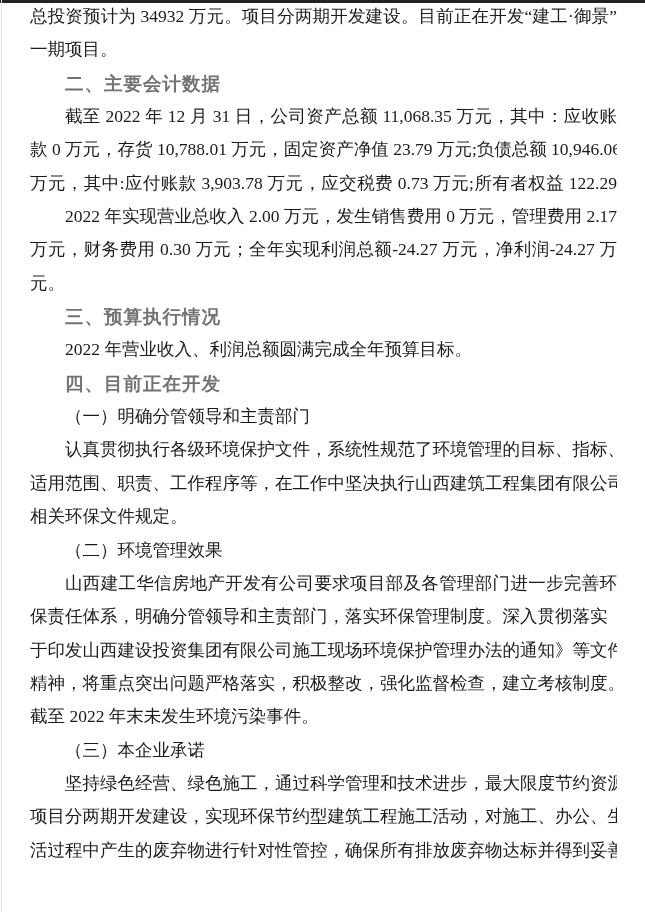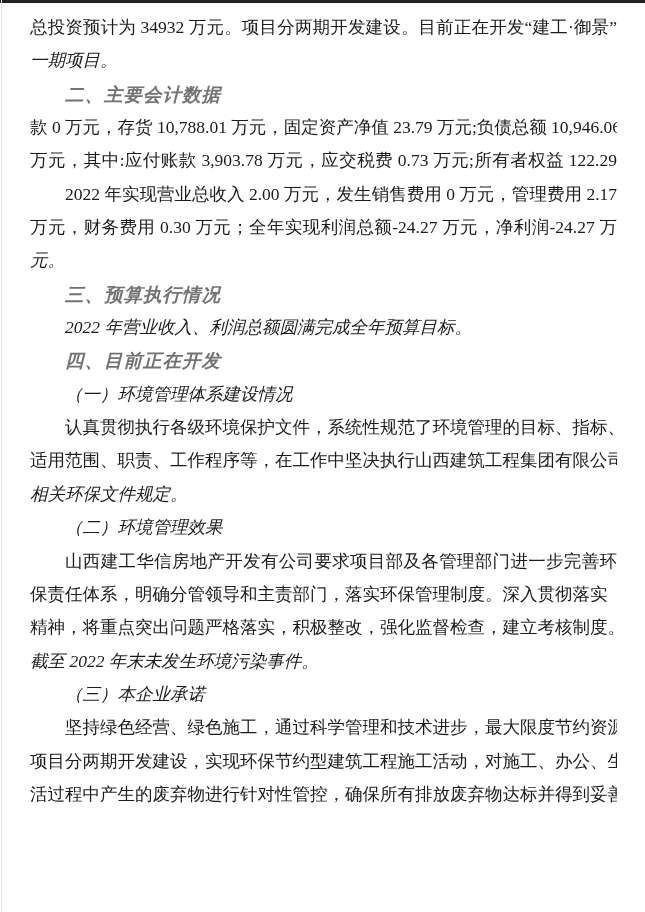--- a/index.html
+++ b/index.html
@@ -18,21 +18,21 @@
     background: #222222;
   }
   .left-edge {
     position: absolute;
     top: 0; left: 1px;
     width: 1px; height: 912px;
     background: #e3e3e3;
   }
   .doc-lines {
     position: absolute;
-    top: 11px;
+    top: 0;
     left: 30px;
     width: 587px;
   }
   .line {
     height: 33.35px;
     line-height: 33.35px;
     font-size: 17.5px;
     color: #1b1b1b;
     white-space: nowrap;
     text-align: justify;
@@ -41,55 +41,56 @@
   }
   .line.para-start,
   .line.para-start-end,
   .line.heading {
     padding-left: 35px;
   }
   .line.wrap-end,
   .line.para-start-end,
   .line.heading {
     text-align-last: left;
-    font-style: italic;
   }
   .line.heading {
     font-family: "Liberation Sans", "DejaVu Sans", sans-serif;
     font-weight: bold;
     font-size: 18.5px;
     color: #737373;
     letter-spacing: 1px;
   }
 </style>
 </head>
 <body>
 
 <div class="page">
   <div class="top-edge"></div>
   <div class="left-edge"></div>
   <div class="doc-lines">
       <div class="line wrap">总投资预计为 34932 万元。项目分两期开发建设。目前正在开发“建工·御景”</div>
       <div class="line wrap-end">一期项目。</div>
       <div class="line heading">二、主要会计数据</div>
+      <div class="line para-start">截至 2022 年 12 月 31 日，公司资产总额 11,068.35 万元，其中：应收账</div>
       <div class="line wrap">款 0 万元，存货 10,788.01 万元，固定资产净值 23.79 万元;负债总额 10,946.06</div>
       <div class="line wrap">万元，其中:应付账款 3,903.78 万元，应交税费 0.73 万元;所有者权益 122.29</div>
       <div class="line para-start">2022 年实现营业总收入 2.00 万元，发生销售费用 0 万元，管理费用 2.17</div>
       <div class="line wrap">万元，财务费用 0.30 万元；全年实现利润总额-24.27 万元，净利润-24.27 万</div>
       <div class="line wrap-end">元。</div>
       <div class="line heading">三、预算执行情况</div>
       <div class="line para-start-end">2022 年营业收入、利润总额圆满完成全年预算目标。</div>
       <div class="line heading">四、目前正在开发</div>
-      <div class="line para-start-end">（一）环境管理体系建设情况</div>
+      <div class="line para-start-end">（一）明确分管领导和主责部门</div>
       <div class="line para-start">认真贯彻执行各级环境保护文件，系统性规范了环境管理的目标、指标、</div>
       <div class="line wrap">适用范围、职责、工作程序等，在工作中坚决执行山西建筑工程集团有限公司</div>
       <div class="line wrap-end">相关环保文件规定。</div>
       <div class="line para-start-end">（二）环境管理效果</div>
       <div class="line para-start">山西建工华信房地产开发有公司要求项目部及各管理部门进一步完善环</div>
       <div class="line wrap">保责任体系，明确分管领导和主责部门，落实环保管理制度。深入贯彻落实《关</div>
+      <div class="line wrap">于印发山西建设投资集团有限公司施工现场环境保护管理办法的通知》等文件</div>
       <div class="line wrap">精神，将重点突出问题严格落实，积极整改，强化监督检查，建立考核制度。</div>
       <div class="line wrap-end">截至 2022 年末未发生环境污染事件。</div>
       <div class="line para-start-end">（三）本企业承诺</div>
       <div class="line para-start">坚持绿色经营、绿色施工，通过科学管理和技术进步，最大限度节约资源，</div>
       <div class="line wrap">项目分两期开发建设，实现环保节约型建筑工程施工活动，对施工、办公、生</div>
       <div class="line wrap">活过程中产生的废弃物进行针对性管控，确保所有排放废弃物达标并得到妥善</div>
     </div>
 </div>
 
 </body></html>

